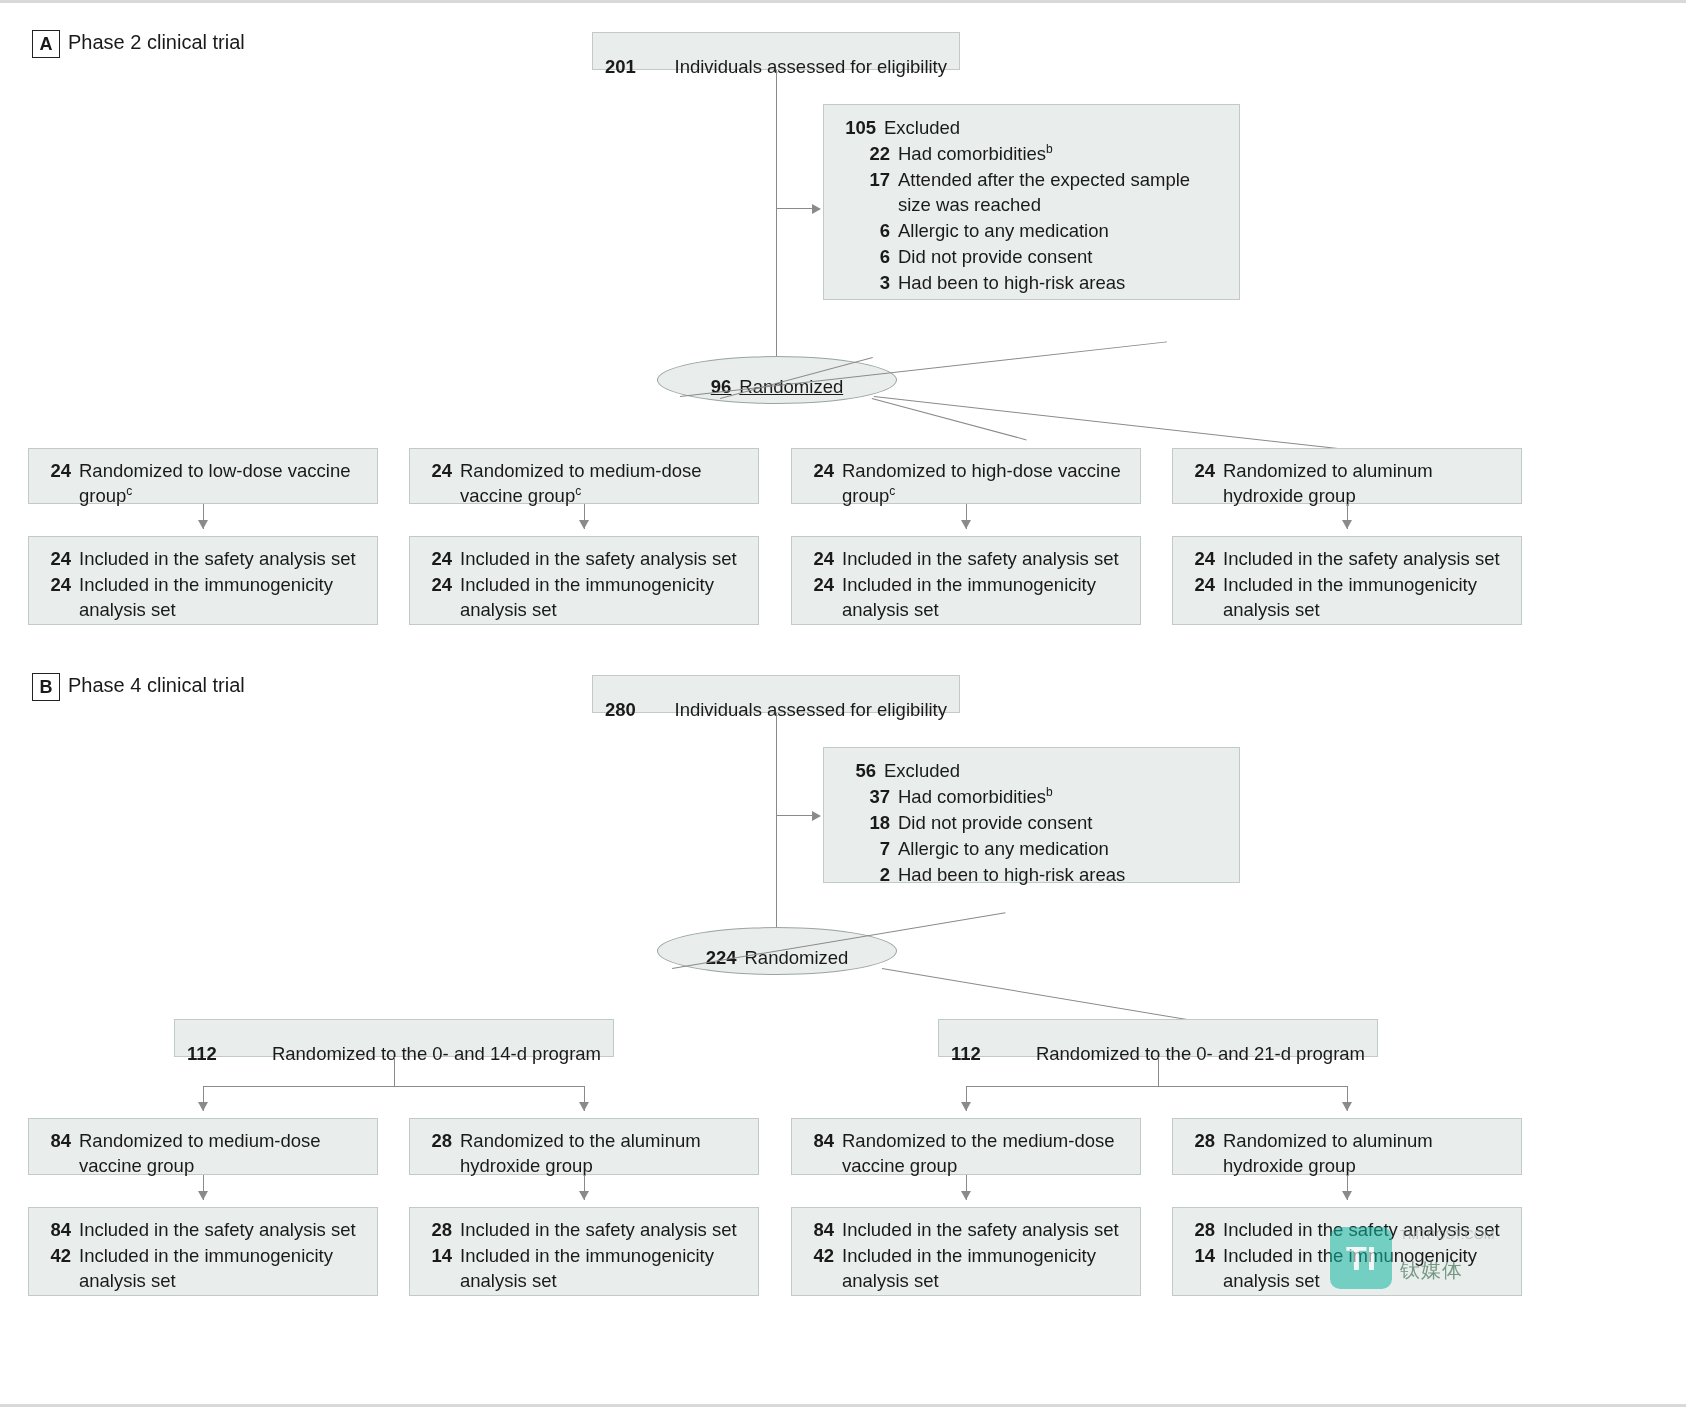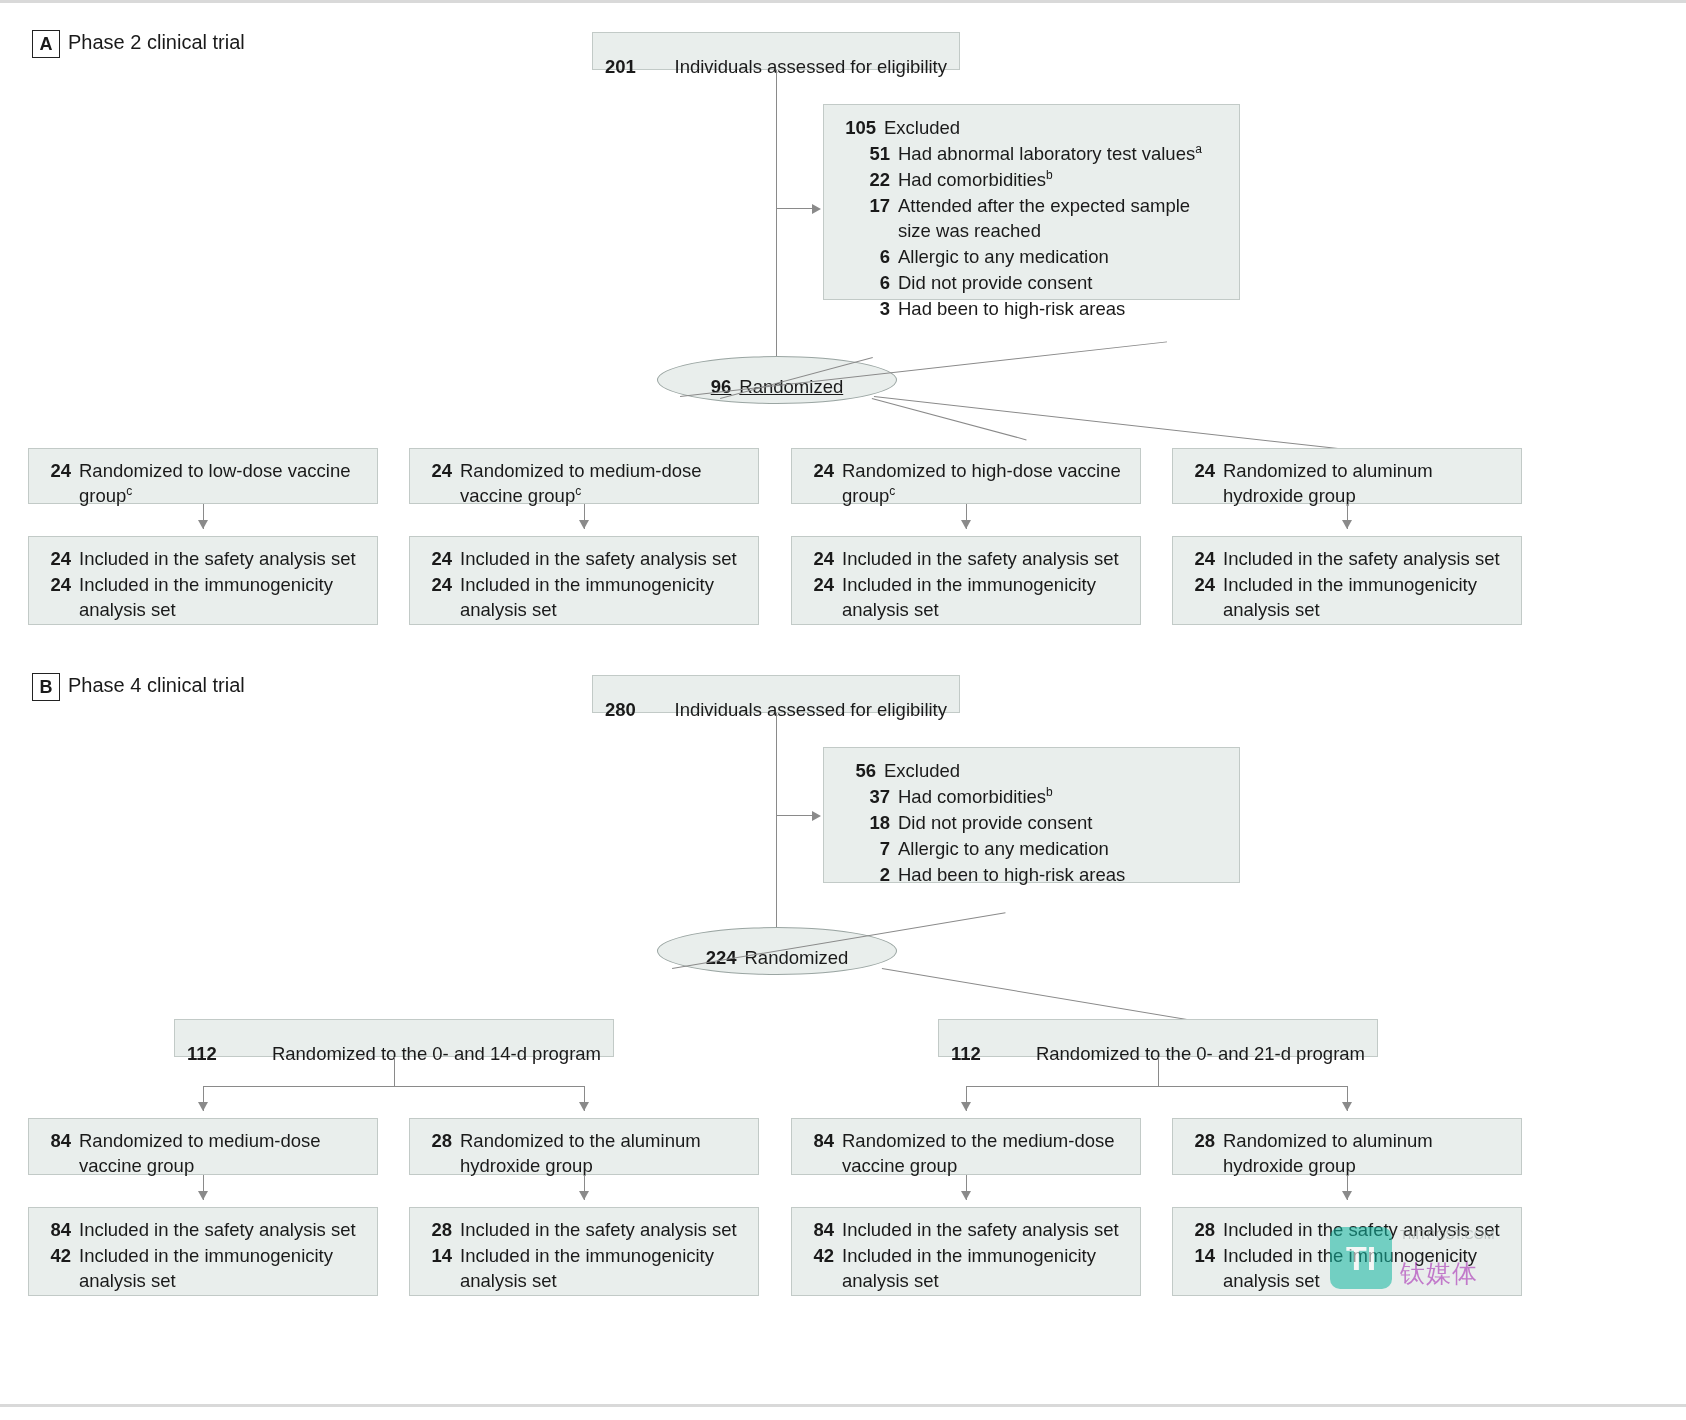--- a/index.html
+++ b/index.html
@@ -104,21 +104,21 @@
     font-weight:bold;font-size:34px;
     display:flex;align-items:center;justify-content:center;
     font-family:"Liberation Sans",sans-serif;
   }
   #watermark .wm-line1{
     position:absolute;left:70px;top:22px;
     font-size:13px;color:#9aa3a1;white-space:nowrap;
   }
   #watermark .wm-line2{
     position:absolute;left:70px;top:52px;
-    font-size:25px;color:#a21caf;white-space:nowrap;letter-spacing:1px;
+    font-size:20px;color:#14532d;white-space:nowrap;letter-spacing:1px;
   }
 </style>
 </head>
 <body>
 
 <div class="rule" id="rule-top"></div>
 <div class="rule" id="rule-bottom"></div>
 
 <div class="panel-tag" style="left:32px;top:30px;">A</div>
 <div class="panel-title" style="left:68px;top:31px;">Phase 2 clinical trial</div>
@@ -131,24 +131,20 @@
 </div>
 
 <div class="vline" style="left:776px;top:70px;height:292px;"></div>
 <div class="hline" style="left:776px;top:208px;width:36px;"></div>
 <div class="arrow-right" style="left:812px;top:204px;"></div>
 
 <div class="box" style="left:823px;top:104px;width:417px;height:196px;padding:10px 10px 10px 14px;">
   <div class="row">
     <span class="num w3">105</span>
     <span class="txt">Excluded</span>
-  </div>
-  <div class="row" style="padding-left:22px;">
-    <span class="num w2">51</span>
-    <span class="txt"><span>Had abnormal laboratory test values</span><sup>a</sup></span>
   </div>
   <div class="row" style="padding-left:22px;">
     <span class="num w2">22</span>
     <span class="txt"><span>Had comorbidities</span><sup>b</sup></span>
   </div>
   <div class="row" style="padding-left:22px;">
     <span class="num w2">17</span>
     <span class="txt" style="max-width:330px;">Attended after the expected sample size was reached</span>
   </div>
   <div class="row" style="padding-left:22px;">

